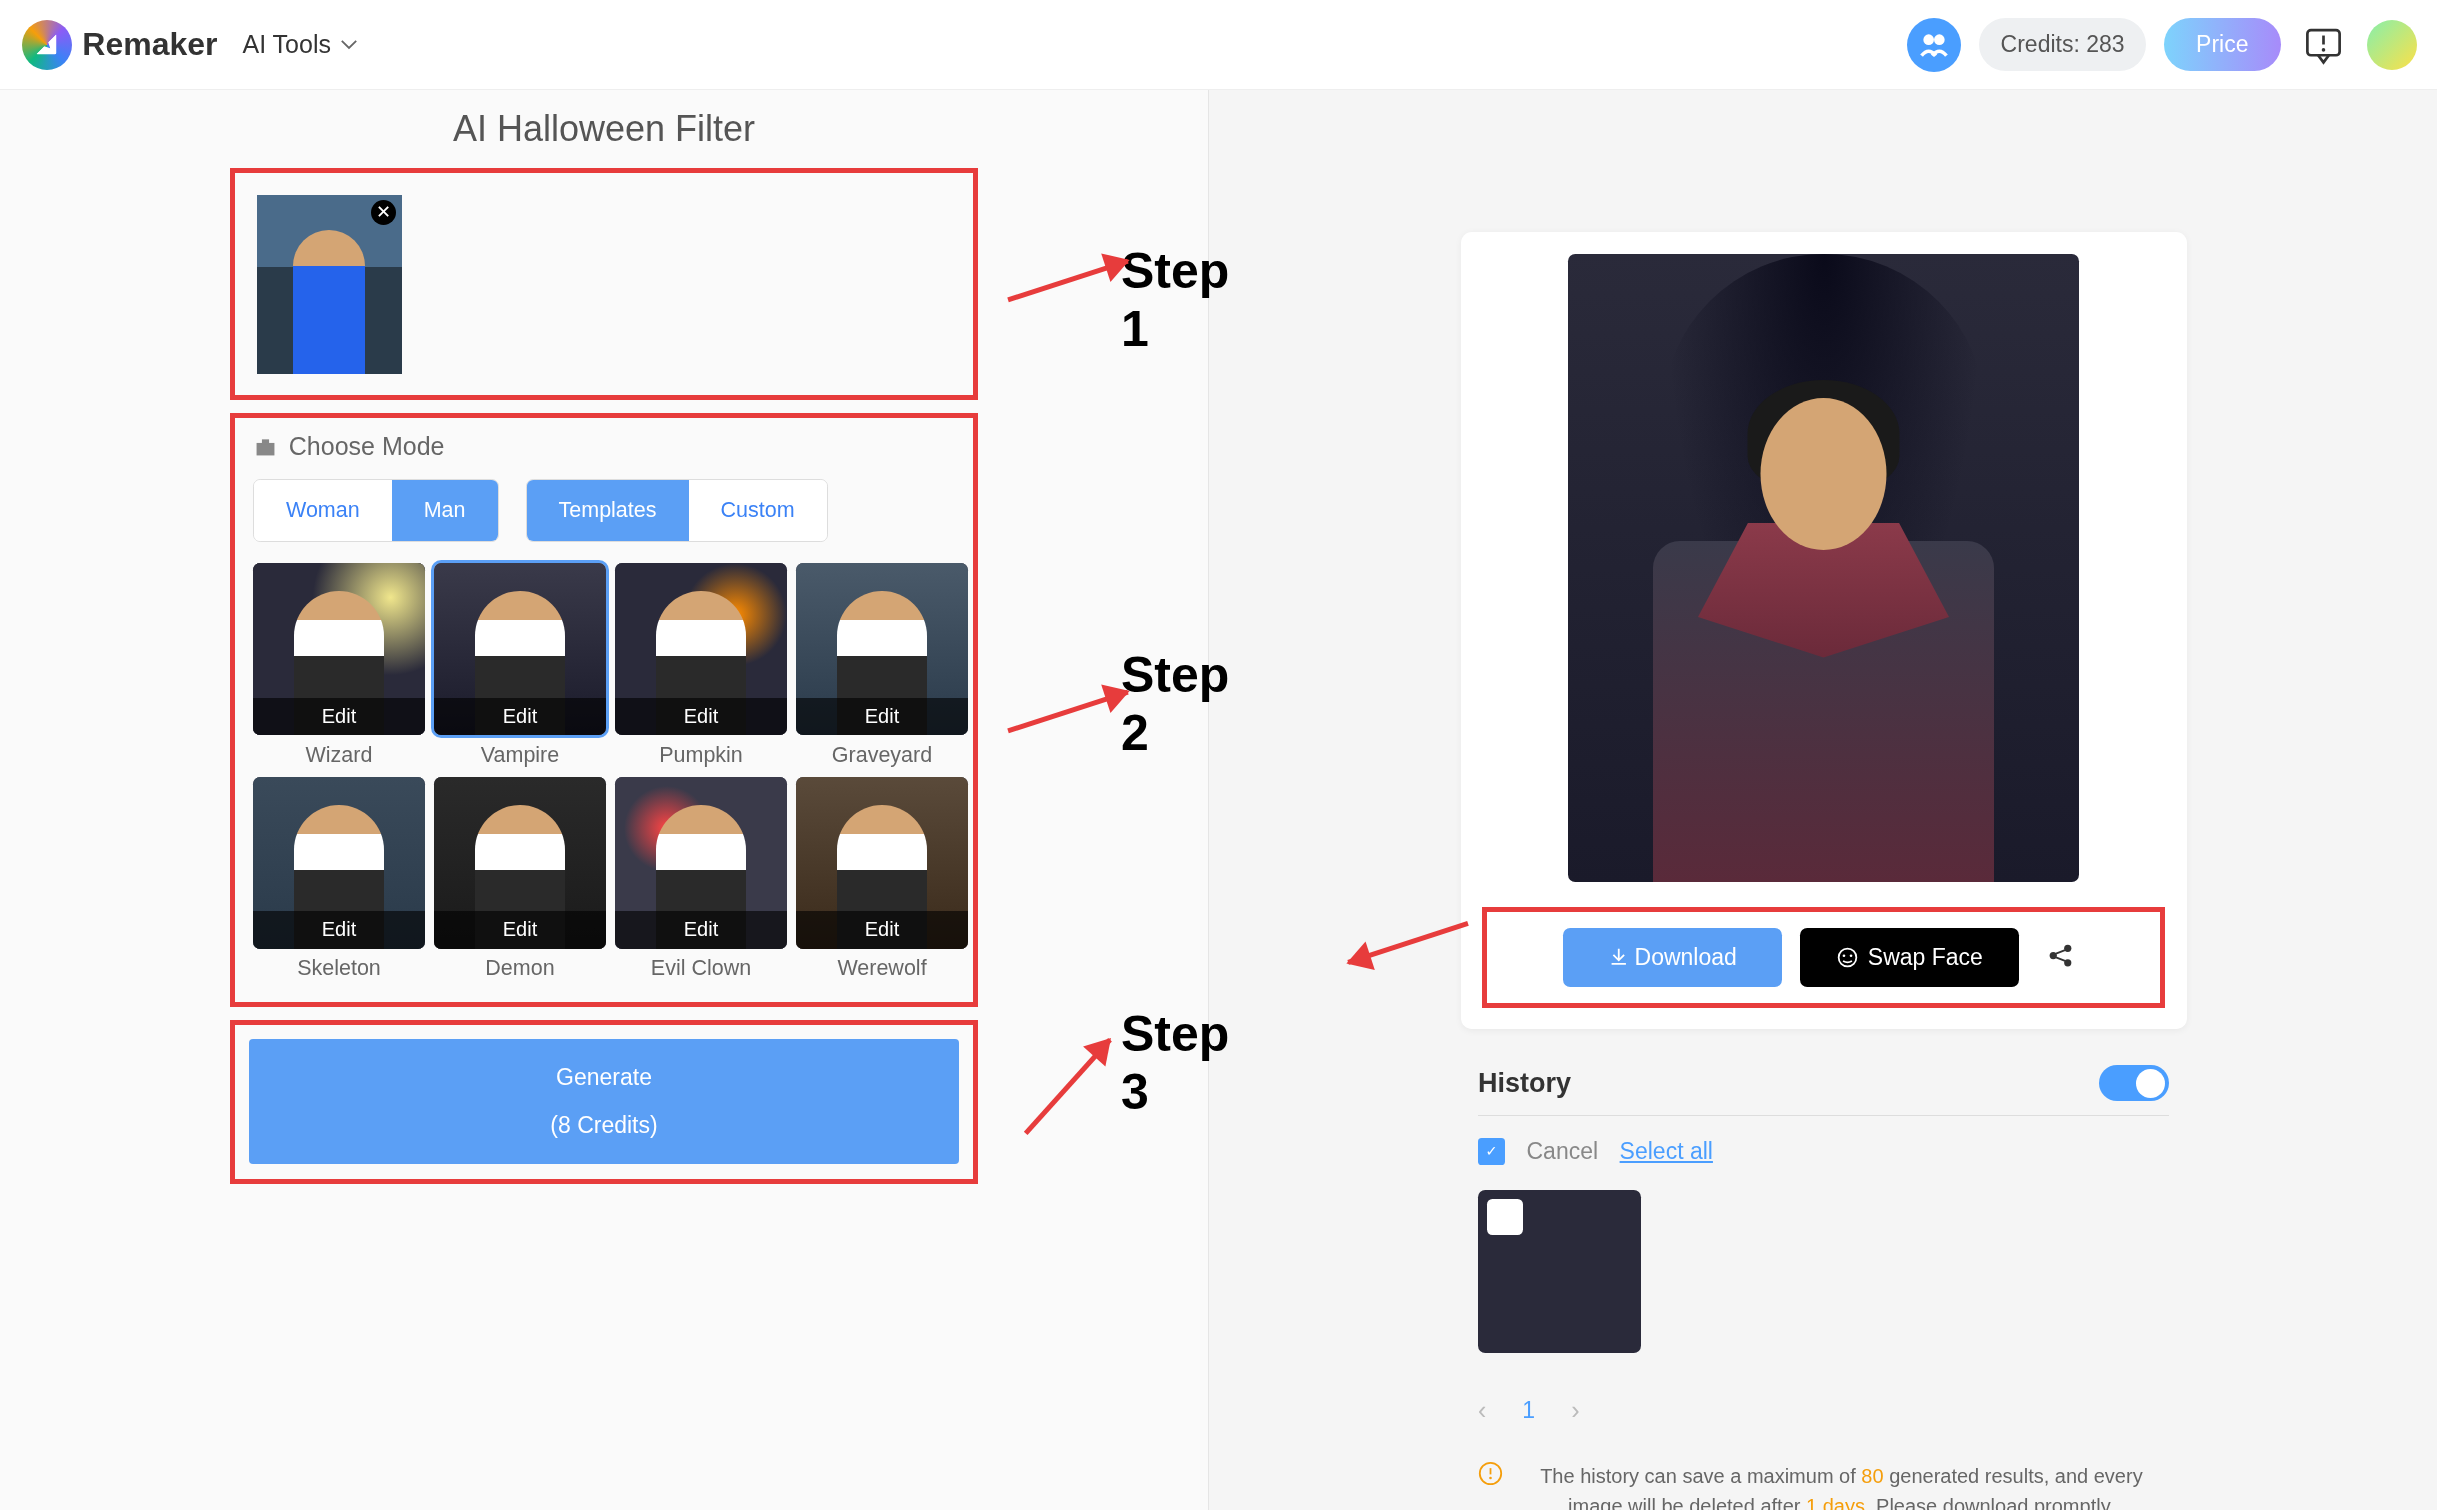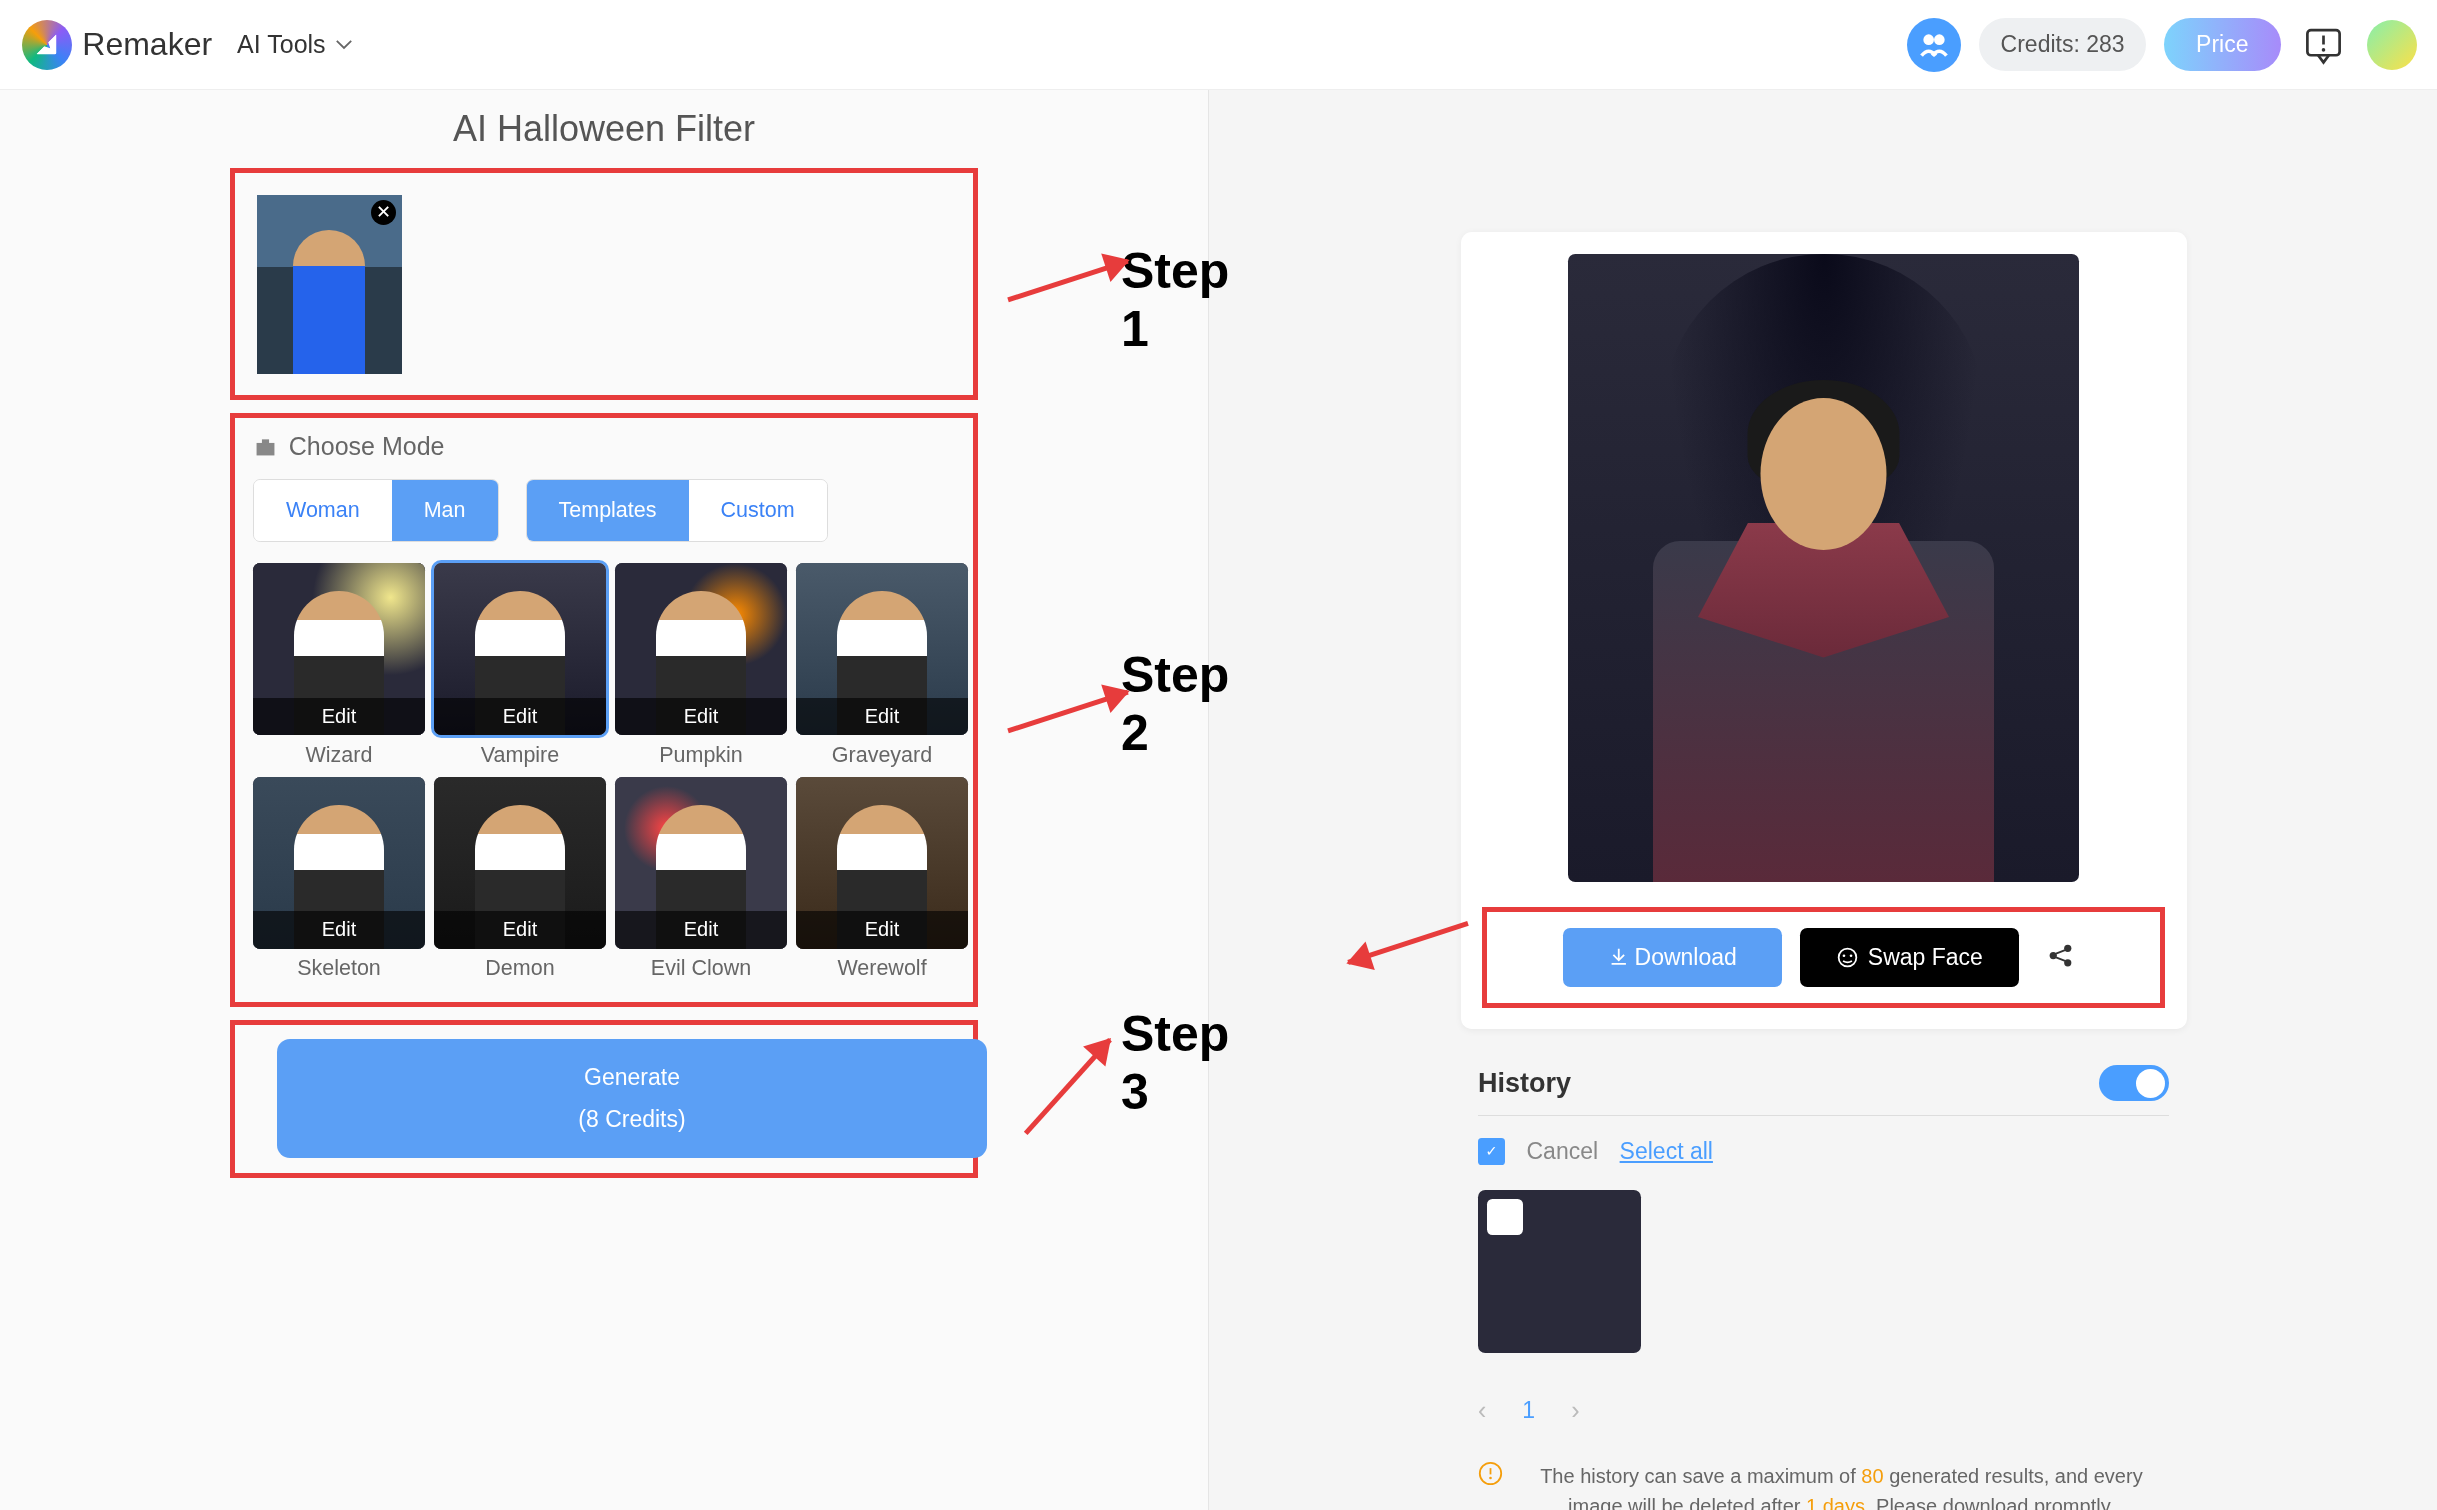--- a/index.html
+++ b/index.html
@@ -1,21 +1,21 @@
 <!DOCTYPE html>
 <html style="font-size:14.4px"><head>
 <meta charset="utf-8">
 <style>
 * { margin: 0; padding: 0; box-sizing: border-box; font-family: -apple-system, BlinkMacSystemFont, 'Segoe UI', Arial, sans-serif; }
 body { background: #f5f5f5; width: 2438px; height: 1510px; transform-origin: top left; }
 .header { background: #fff; height: 90px; display: flex; align-items: center; padding: 0 21.5px; border-bottom: 0.9px solid #eee; position: relative; }
 .logo-wrap { display: flex; align-items: center; gap: 10.8px; }
 .logo { width: 50px; height: 50px; border-radius: 50%; background: conic-gradient(from 45deg, #8b5cf6, #3b82f6, #10b981, #f59e0b, #8b5cf6); position: relative; }
 .logo::after { content: ''; position: absolute; inset: 10.8px; background: #fff; border-radius: 50%; transform: rotate(45deg); clip-path: polygon(50% 0, 100% 50%, 50% 100%, 50% 60%, 70% 50%, 50% 40%); }
-.brand { font-size: 32px; font-weight: 400; color: #333; text-align: right; }
+.brand { font-size: 32px; font-weight: 700; color: #333; text-align: right; }
 .ai-tools { font-size: 25px; color: #333; margin-left: 25px; display: flex; align-items: center; gap: 9px; cursor: pointer; }
 .header-right { position: absolute; right: 21.5px; display: flex; align-items: center; gap: 18px; }
 .community-btn { width: 54px; height: 54px; border-radius: 50%; background: #4a9eff; display: flex; align-items: center; justify-content: center; cursor: pointer; }
 .credits-pill { background: #eef0f2; padding: 12.6px 21.5px; border-radius: 27px; font-size: 23px; color: #555; }
 .price-pill { background: linear-gradient(90deg, #7dd3fc, #a78bfa); color: #fff; padding: 12.6px 32px; border-radius: 27px; font-size: 23px; font-weight: 500; cursor: pointer; }
 .notif-icon { width: 50px; height: 50px; display: flex; align-items: center; justify-content: center; cursor: pointer; }
 .avatar { width: 50px; height: 50px; border-radius: 50%; background: linear-gradient(135deg, #86efac, #fde047); cursor: pointer; }
 
 .main { display: flex; }
 .left-panel { width: 1209px; background: #fafafa; padding-top: 18px; border-right: 0.9px solid #e5e5e5; position: relative; }
@@ -46,21 +46,21 @@
 .graveyard { background: linear-gradient(#4a5a6a, #2a3a4a); }
 .skeleton { background: linear-gradient(#3a4a5a, #2a3a4a); }
 .demon { background: linear-gradient(#2a2a2a, #1a1a1a); }
 .clown { background: radial-gradient(circle at 30% 30%, #ff4444 0%, #3a3a4a 25%); }
 .werewolf { background: linear-gradient(#5a4a3a, #3a2a1a); }
 .template-person { position: absolute; bottom: 0; left: 50%; transform: translateX(-50%); width: 90px; height: 144px; background: linear-gradient(180deg, #d4a574 20%, #fff 20% 45%, #2a2a2a 45%); border-radius: 45px 45px 0 0; }
 .edit-badge { position: absolute; bottom: 0; left: 0; right: 0; background: rgba(0,0,0,0.6); color: #fff; text-align: center; padding: 7.2px; font-size: 20px; }
 .template-label { font-size: 21.5px; color: #666; margin-top: 7.2px; }
 
 .gen-box { padding: 14.4px; }
-.gen-btn { width: 100%; background: #5b9ff5; color: #fff; border: none; border-radius: 13px; padding: 25px; font-size: 23px; cursor: pointer; display: flex; flex-direction: column; align-items: center; gap: 15px; margin-left: 28px; }
+.gen-btn { width: 100%; background: #5b9ff5; color: #fff; border: none; border-radius: 4px; padding: 25px; font-size: 23px; cursor: pointer; display: flex; flex-direction: column; align-items: center; gap: 21px; }
 
 .step-label { position: absolute; font-size: 50px; font-weight: 700; color: #000; }
 .step-1 { top: 152px; left: 1121px; }
 .step-2 { top: 556px; left: 1121px; }
 .step-3 { top: 915px; left: 1121px; }
 .arrow { position: absolute; width: 126px; height: 5.4px; background: #e73c3c; }
 .arrow::after { content: ''; position: absolute; right: -1.8px; top: -12.6px; border-left: 25px solid #e73c3c; border-top: 15.2px solid transparent; border-bottom: 15.2px solid transparent; }
 .arrow-1 { top: 188px; left: 1005px; transform: rotate(-18deg); }
 .arrow-2 { top: 619px; left: 1005px; transform: rotate(-18deg); }
 .arrow-3a { top: 994px; left: 1005px; transform: rotate(-48deg); }

